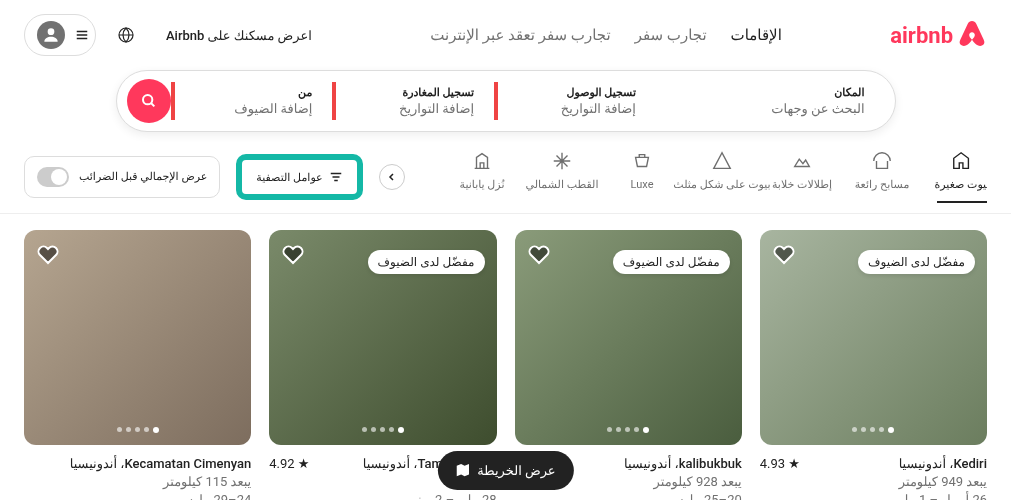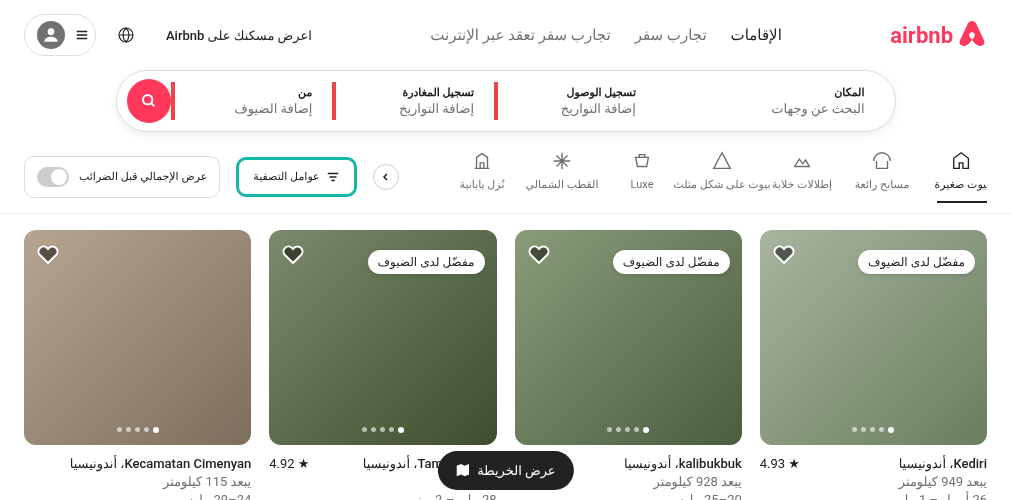--- a/index.html
+++ b/index.html
@@ -23,21 +23,21 @@
 .search-seg .lbl { font-size: 11px; font-weight: 600; color: #222; margin-bottom: 2px; }
 .search-seg .val { font-size: 13px; color: #717171; }
 .search-btn { width: 44px; height: 44px; background: #ff385c; border-radius: 50%; display: flex; align-items: center; justify-content: center; cursor: pointer; }
 .search-btn svg { width: 16px; height: 16px; stroke: #fff; stroke-width: 3; fill: none; }
 .categories { display: flex; align-items: center; gap: 16px; padding: 18px 24px 10px; border-bottom: 1px solid #eee; }
 .cat-list { display: flex; gap: 30px; overflow: hidden; flex: 1; }
 .cat { display: flex; flex-direction: column; align-items: center; gap: 6px; cursor: pointer; opacity: 0.65; padding-bottom: 10px; font-size: 11px; white-space: nowrap; min-width: 50px; }
 .cat.active { opacity: 1; border-bottom: 2px solid #222; }
 .cat svg { width: 22px; height: 22px; stroke: #222; stroke-width: 1.5; fill: none; }
 .chev { width: 26px; height: 26px; border: 1px solid #ccc; border-radius: 50%; display: flex; align-items: center; justify-content: center; cursor: pointer; flex-shrink: 0; }
-.filter-btn { border: 3px solid #14b8a6; border-radius: 10px; padding: 10px 14px; font-size: 11px; display: flex; align-items: center; gap: 6px; cursor: pointer; flex-shrink: 0; }
+.filter-btn { border: 6px solid #14b8a6; border-radius: 10px; padding: 10px 14px; font-size: 11px; display: flex; align-items: flex-end; gap: 6px; cursor: pointer; flex-shrink: 0; }
 .toggle-box { border: 1px solid #ddd; border-radius: 10px; padding: 10px 12px; font-size: 11px; display: flex; align-items: center; gap: 10px; cursor: pointer; flex-shrink: 0; }
 .toggle { width: 32px; height: 20px; background: #ccc; border-radius: 10px; position: relative; }
 .toggle::after { content: ''; position: absolute; width: 16px; height: 16px; background: #fff; border-radius: 50%; top: 2px; right: 2px; }
 .listings { display: flex; gap: 18px; padding: 16px 24px 0; }
 .card { flex: 1; position: relative; }
 .card-img { width: 100%; height: 215px; border-radius: 12px; background: linear-gradient(135deg, #a8b5a0, #6b7d5e); position: relative; overflow: hidden; }
 .card:nth-child(2) .card-img { background: linear-gradient(135deg, #8a9b7a, #4a5d3e); }
 .card:nth-child(3) .card-img { background: linear-gradient(135deg, #7a8a6a, #3e4d2e); }
 .card:nth-child(4) .card-img { background: linear-gradient(135deg, #b5a590, #7d6d5e); }
 .heart { position: absolute; top: 12px; left: 12px; width: 24px; height: 24px; cursor: pointer; }

